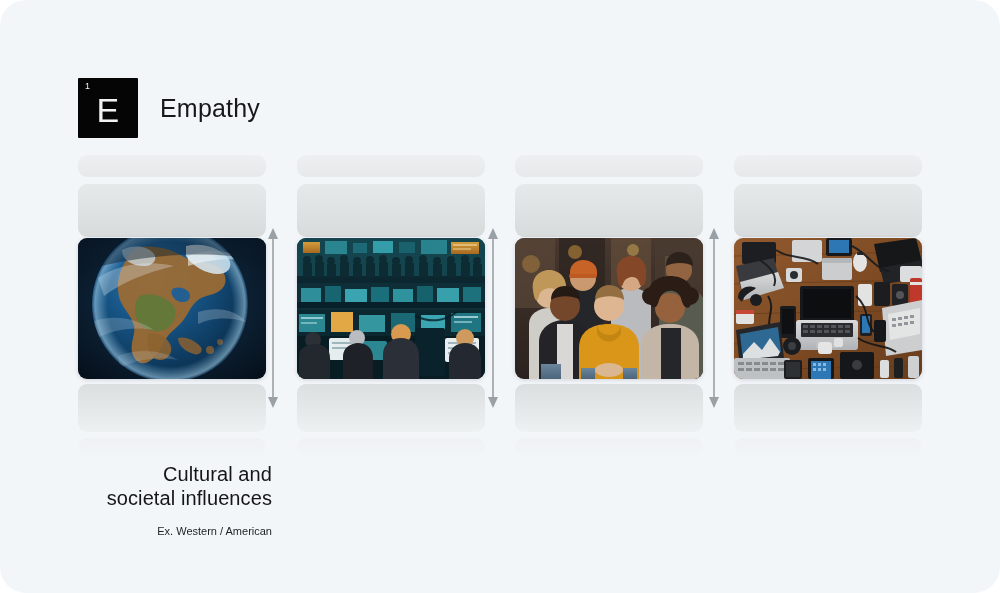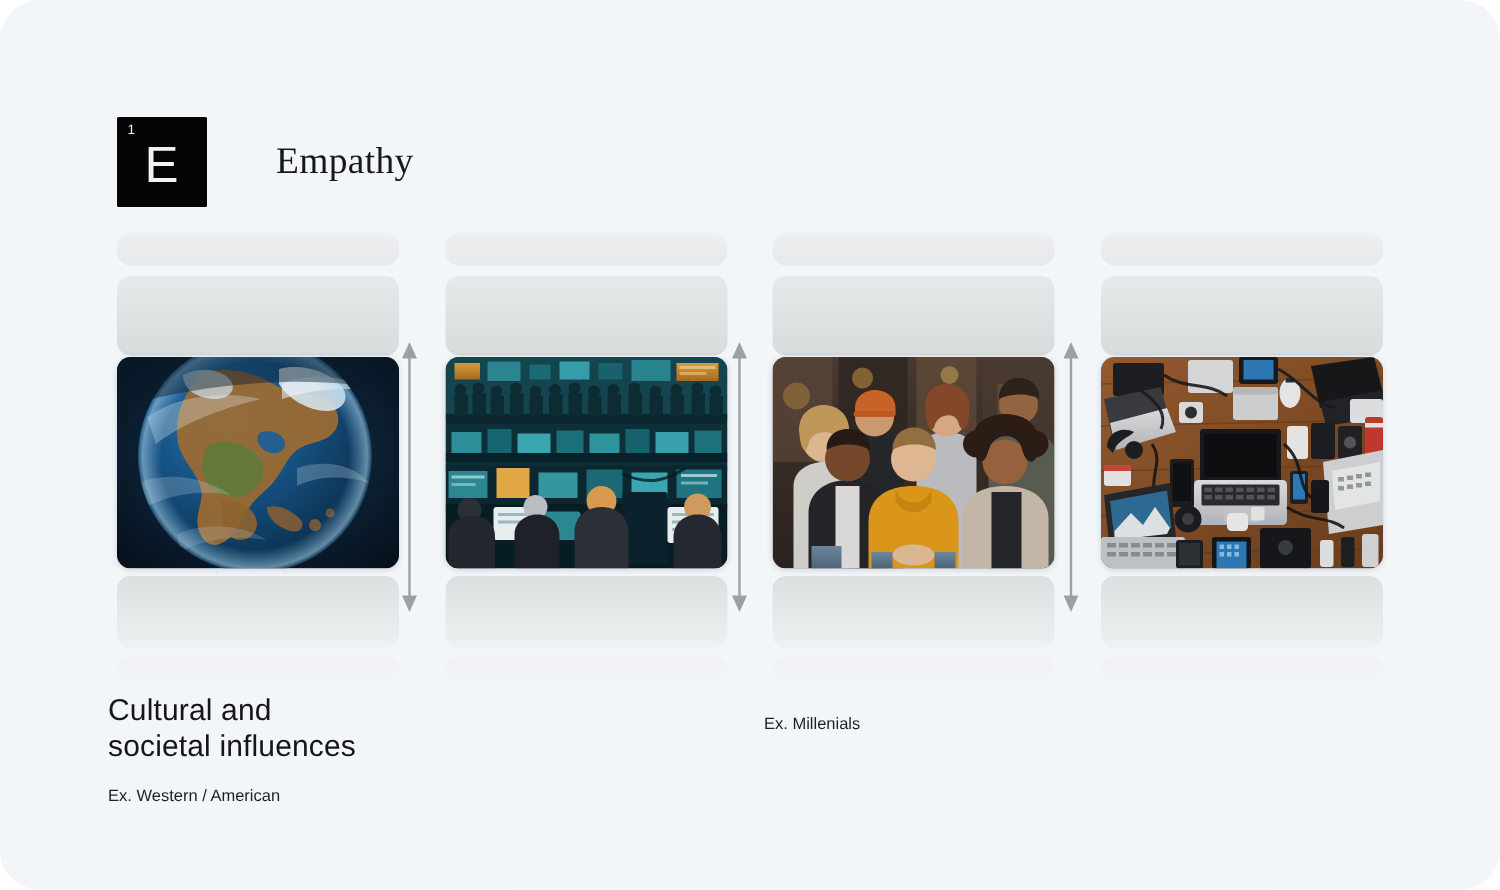--- a/index.html
+++ b/index.html
@@ -63,22 +63,21 @@
     letter-spacing: 0.5px;
     font-family: "Liberation Sans", sans-serif;
     padding-top: 4px;
     box-sizing: border-box;
   }
   .header-title {
     color: #16181c;
     font-size: 25px;
     line-height: 28px;
     letter-spacing: 0.2px;
-    font-family: Liberation Serif, serif;
-    margin-left: 24px;
+    font-family: Liberation Sans, sans-serif;
   }
 
   
   .columns {
     position: absolute;
     left: 78px;
     top: 150px;
     width: 844px;
     height: 300px;
     display: flex;
@@ -149,21 +148,21 @@
     position: absolute;
     left: 78px;
     top: 462px;
     width: 844px;
     height: 90px;
     display: flex;
     justify-content: space-between;
   }
   .caption {
     width: 200px;
-    text-align: left;
+    text-align: right;
   }
   .caption-title {
     color: #14161a;
     font-size: 20px;
     line-height: 24px;
     letter-spacing: 0.1px;
     font-family: "Liberation Sans", sans-serif;
     white-space: pre-line;
   }
   .caption-sub {
@@ -657,19 +656,18 @@
 
   <div class="captions">
     <div class="caption cap-0">
       <div class="caption-title">Cultural and
 societal influences</div>
       <div class="caption-sub">Ex. Western / American</div>
     </div>
     <div class="caption cap-1">
     </div>
     <div class="caption cap-2">
-      <div class="caption-sub">Ex. Millenials</div>
     </div>
     <div class="caption cap-3">
     </div>
   </div>
 
 </div>
 
 </body></html>

